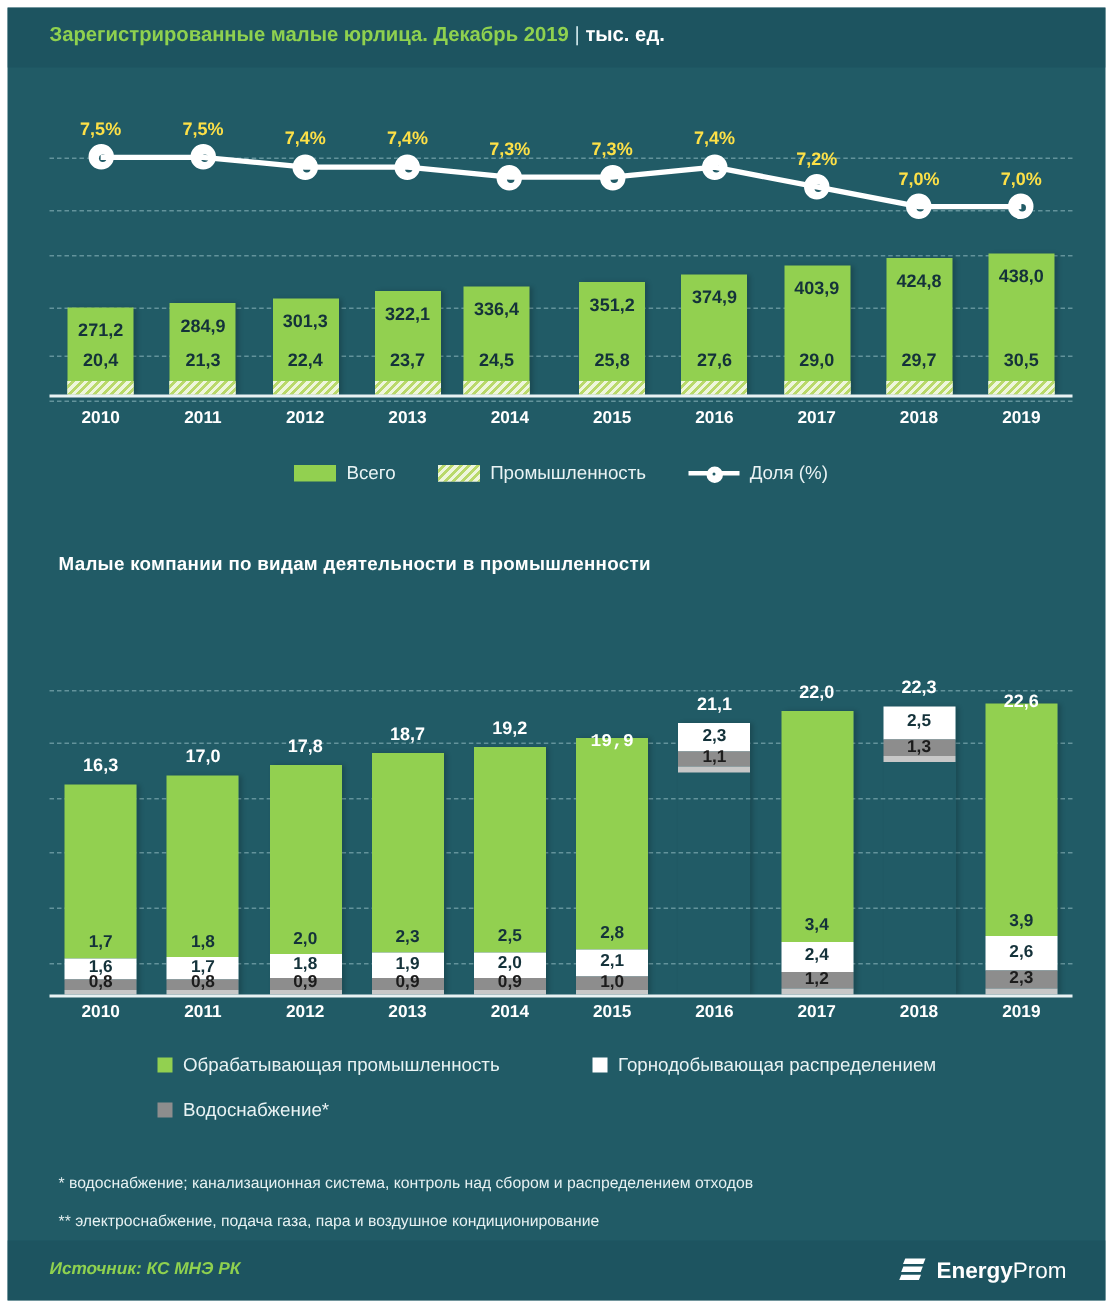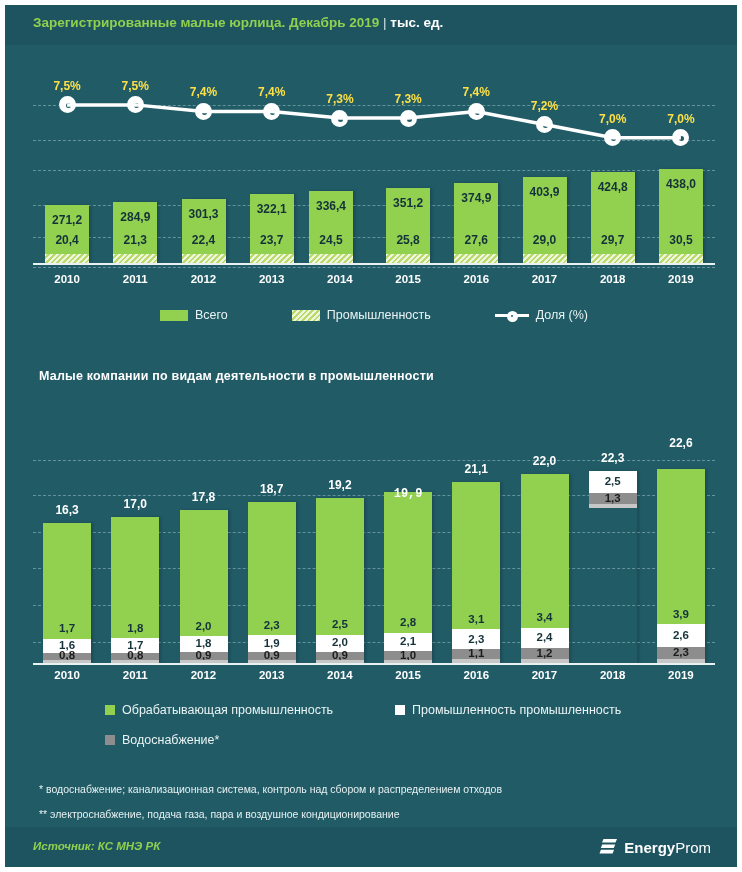--- a/index.html
+++ b/index.html
@@ -76,21 +76,21 @@
   }
   .c1-share-label{
     position:absolute;text-align:center;width:60px;
     font-size:12px;font-weight:bold;color:#fde047;
   }
   #c1-line{position:absolute;left:0;top:0;width:682px;height:200px;}
 
   
   .legend1{
     position:absolute;left:28px;top:298px;width:682px;height:24px;
-    display:flex;justify-content:center;align-items:center;gap:64px;
+    display:flex;justify-content:center;align-items:center;gap:28px;
   }
   .lg-item{display:flex;align-items:center;gap:7px;}
   .lg-text{font-size:12.5px;color:#e9f3f4;white-space:nowrap;}
   .sw-solid{width:28px;height:11px;background:#92d050;}
   .sw-hatch{
     width:28px;height:11px;background-color:#eef6dc;
     background-image:repeating-linear-gradient(135deg,
       #eef6dc 0px,#eef6dc 2px,#b9d96a 2px,#b9d96a 4px);
   }
   .sw-line{position:relative;width:34px;height:11px;}
@@ -382,23 +382,20 @@
           </div>
           <div class="c2-seg seg-water" style="height: 8.6px;">
             <span>1,0</span>
           </div>
           <div class="c2-seg seg-elec" style="height: 3.44px;">
             <span></span>
           </div>
         </div>
         <div class="c2-total" style="left: 345.1px; top: 74px; font-family: Liberation Mono, monospace;">19,9</div>
         <div class="c2-bar" style="left: 419.3px; height: 181.46px;">
-          <div class="c2-seg seg-manuf" style="height: 147.92px; align-items: flex-end;">
-            <span style="margin-bottom: 4px;">3,1</span>
-          </div>
           <div class="c2-seg seg-mining" style="height: 19.78px;">
             <span>2,3</span>
           </div>
           <div class="c2-seg seg-water" style="height: 9.46px;">
             <span>1,1</span>
           </div>
           <div class="c2-seg seg-elec" style="height: 4.3px;">
             <span></span>
           </div>
         </div>
@@ -437,21 +434,21 @@
           <div class="c2-seg seg-mining" style="height: 22.36px;">
             <span>2,6</span>
           </div>
           <div class="c2-seg seg-water" style="height: 12.04px;">
             <span>2,3</span>
           </div>
           <div class="c2-seg seg-elec" style="height: 4.3px;">
             <span></span>
           </div>
         </div>
-        <div class="c2-total" style="left: 617.9px; top: 23px;">22,6</div>
+        <div class="c2-total" style="left: 617.9px; top: 47px;">22,6</div>
       </div>
     <div class="axis-line" style="top:250px;"></div>
   </div>
   <div id="c2-xlabels">
       <div class="x-label" style="left: 28px; width: 68.2px; top: 664px;">2010</div>
       <div class="x-label" style="left: 96.2px; width: 68.2px; top: 664px;">2011</div>
       <div class="x-label" style="left: 164.4px; width: 68.2px; top: 664px;">2012</div>
       <div class="x-label" style="left: 232.6px; width: 68.2px; top: 664px;">2013</div>
       <div class="x-label" style="left: 300.8px; width: 68.2px; top: 664px;">2014</div>
       <div class="x-label" style="left: 369px; width: 68.2px; top: 664px;">2015</div>
@@ -461,21 +458,21 @@
       <div class="x-label" style="left: 641.8px; width: 68.2px; top: 664px;">2019</div>
     </div>
 
   <div class="legend2" id="legend2">
       <div class="lg-item">
         <span class="sw-sm" style="background: rgb(146, 208, 80);"></span>
         <span class="lg-text">Обрабатывающая промышленность</span>
       </div>
       <div class="lg-item">
         <span class="sw-sm" style="background: rgb(255, 255, 255);"></span>
-        <span class="lg-text">Промышленность промышленность</span>
+        <span class="lg-text">Горнодобывающая распределением</span>
       </div>
       <div class="lg-item">
         <span class="sw-sm" style="background: rgb(141, 141, 141);"></span>
         <span class="lg-text">Водоснабжение*</span>
       </div>
     </div>
 
   <div class="notes">
     <div class="note">* водоснабжение; канализационная система, контроль над сбором и распределением отходов</div>
     <div class="note">** электроснабжение, подача газа, пара и воздушное кондиционирование</div>

